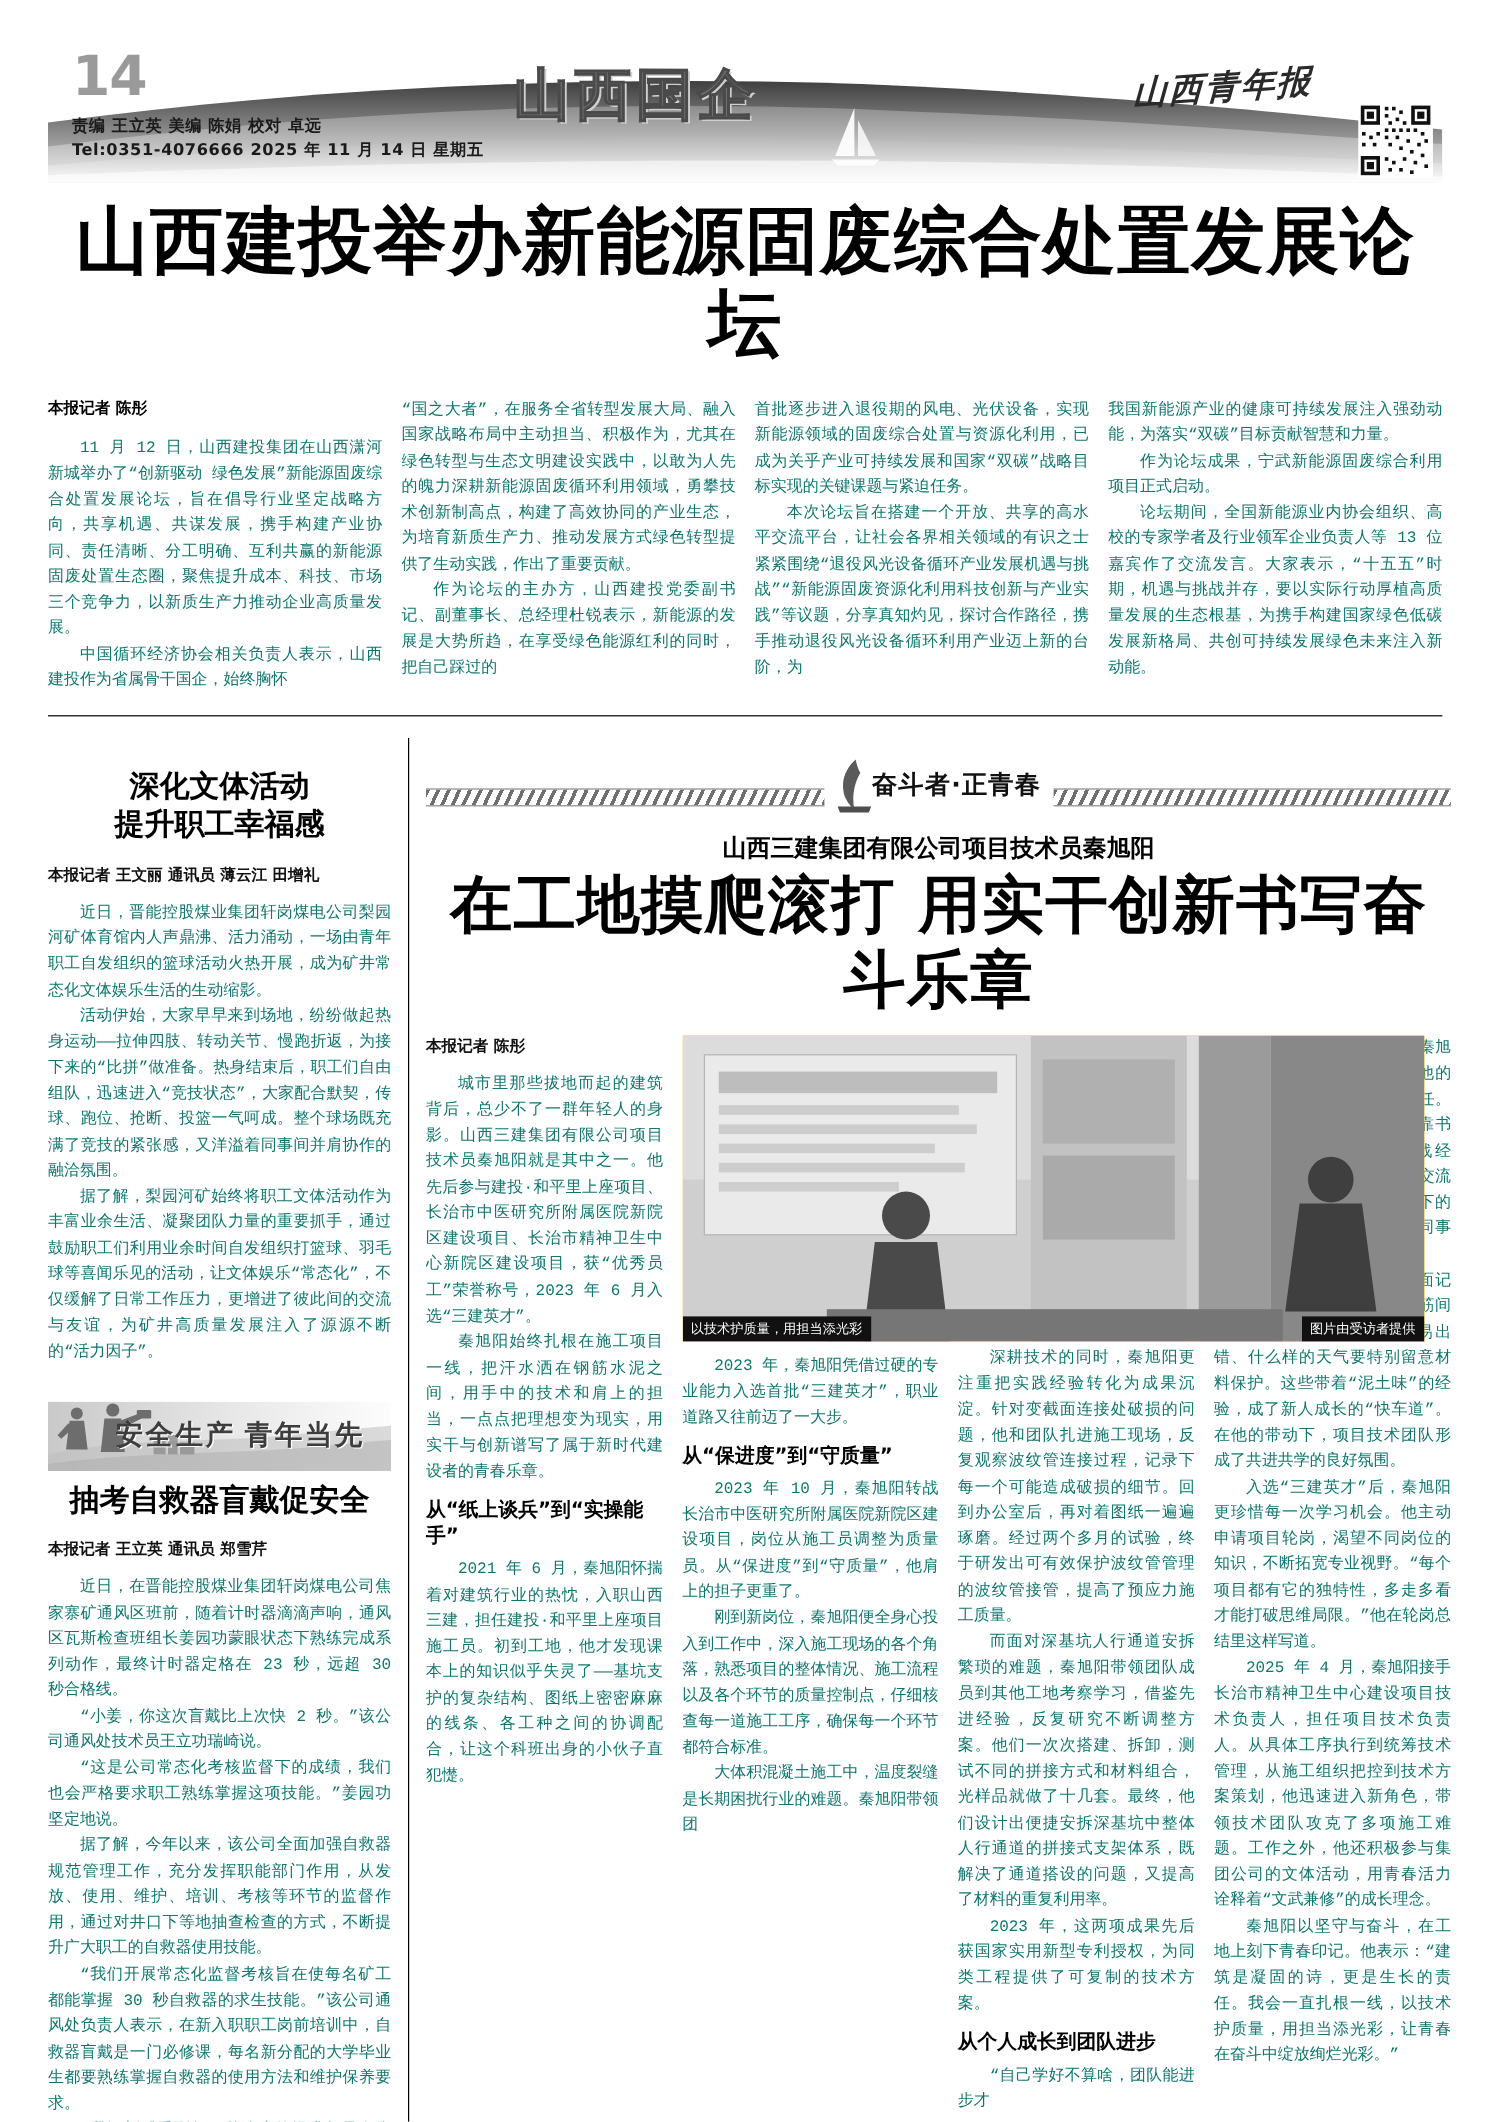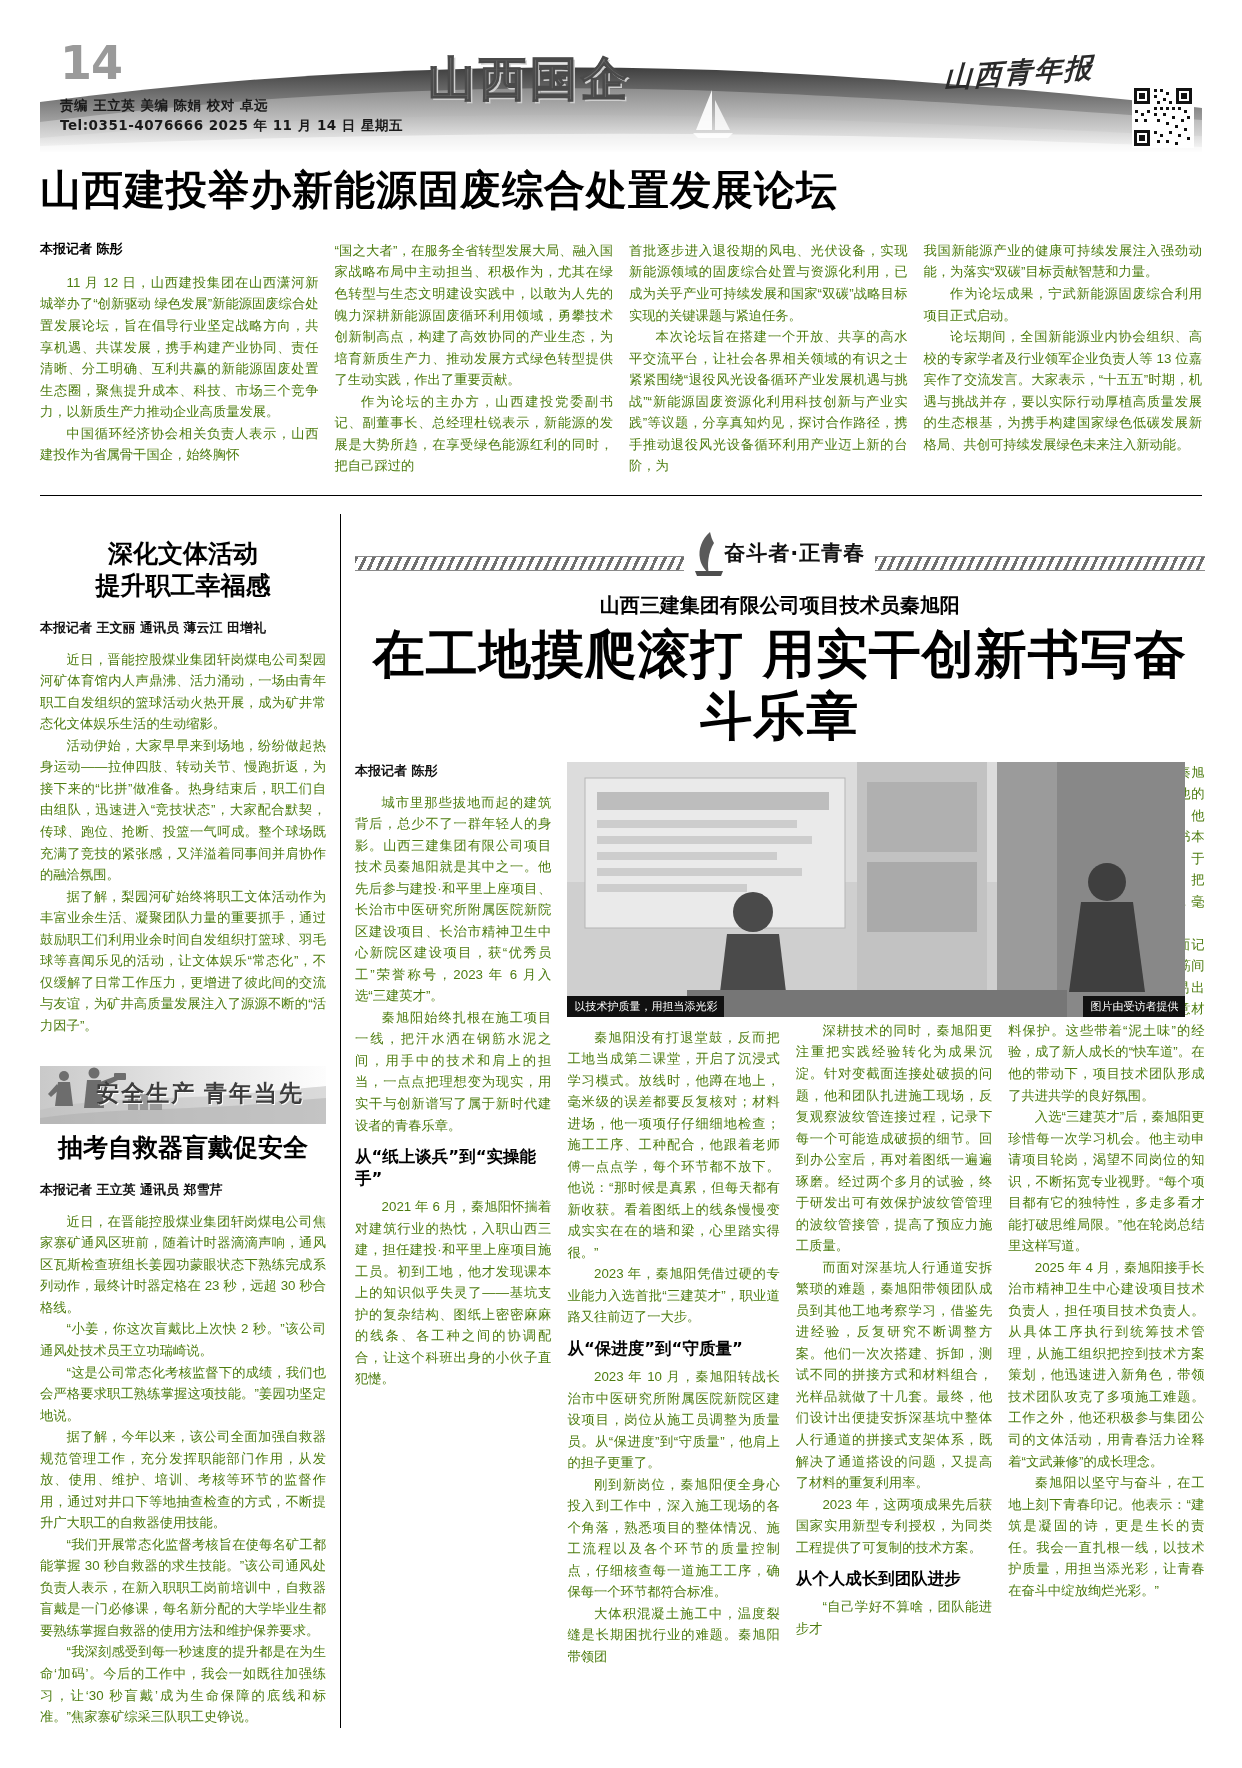--- a/index.html
+++ b/index.html
@@ -20,27 +20,27 @@
            -webkit-text-stroke:1px #4a4a4a;text-shadow:2px 2px 0 #cfcfcf;}
   .mh-paper{position:absolute;right:108px;top:20px;font-size:28px;color:#2a2a2a;
             font-family:"Liberation Serif",serif;font-style:italic;font-weight:bold;letter-spacing:2px;
             transform:rotate(-4deg) skewX(-6deg);}
   .qr{position:absolute;right:8px;top:52px;width:62px;height:62px;background:#fff;}
   .credits{position:absolute;left:20px;top:62px;line-height:1.45;
            font-family:"DejaVu Sans","Liberation Sans",sans-serif;font-size:13.5px;color:#1a1a1a;font-weight:bold;}
   .credits div{white-space:nowrap;letter-spacing:.5px;}
 
   
-  .lead-hl{margin:16px 40px 16px 40px;font-size:41px;font-weight:bold;
+  .lead-hl{margin:16px 40px 16px 40px;text-align:center;font-size:61px;font-weight:bold;
            font-family:"DejaVu Sans","Liberation Sans",sans-serif;letter-spacing:1px;color:#000;line-height:1.12;}
   .byline{font-family:"DejaVu Sans","Liberation Sans",sans-serif;font-weight:bold;font-size:13px;color:#000;}
 
   
-  .col-text{font-size:13.3px;line-height:1.62;text-align:justify;color:#4d7c0f;
-            font-family:Liberation Sans, sans-serif;}
+  .col-text{font-size:13.3px;line-height:1.62;text-align:justify;color:#0f766e;
+            font-family:Liberation Mono, monospace;}
   .col-text p{margin:0;text-indent:2em;}
 
   
   .lead-body{display:flex;gap:16px;margin:26px 40px 0 40px;}
   .lead-body .col{width:25%;}
   .lead-body .col > .byline{margin-bottom:14px;}
 
   .rule{border:0;border-top:1px solid #000;margin:0;}
   .rule-main{margin:18px 40px 0 40px;}
 
@@ -331,21 +331,20 @@
               <g fill="#3f3f3f">
                 <circle cx="540" cy="120" r="19"></circle>
                 <path d="M514,140 L566,140 L578,230 L502,230 Z"></path>
               </g>
               <rect x="120" y="228" width="380" height="27" fill="#767676"></rect>
             </svg>
             <div class="cap cap-l">以技术护质量，用担当添光彩</div>
             <div class="cap cap-r">图片由受访者提供</div>
           </div>
           <div class="col-text">
-            <p>秦旭阳没有打退堂鼓，反而把工地当成第二课堂，开启了沉浸式学习模式。放线时，他蹲在地上，毫米级的误差都要反复核对；材料进场，他一项项仔仔细细地检查；施工工序、工种配合，他跟着老师傅一点点学，每个环节都不放下。他说：“那时候是真累，但每天都有新收获。看着图纸上的线条慢慢变成实实在在的墙和梁，心里踏实得很。”</p>
             <p>2023 年，秦旭阳凭借过硬的专业能力入选首批“三建英才”，职业道路又往前迈了一大步。</p>
           </div>
           <div class="subhead">从“保进度”到“守质量”</div>
           <div class="col-text">
             <p>2023 年 10 月，秦旭阳转战长治市中医研究所附属医院新院区建设项目，岗位从施工员调整为质量员。从“保进度”到“守质量”，他肩上的担子更重了。</p>
             <p>刚到新岗位，秦旭阳便全身心投入到工作中，深入施工现场的各个角落，熟悉项目的整体情况、施工流程以及各个环节的质量控制点，仔细核查每一道施工工序，确保每一个环节都符合标准。</p>
             <p>大体积混凝土施工中，温度裂缝是长期困扰行业的难题。秦旭阳带领团</p>
           </div>
         </div>
 

